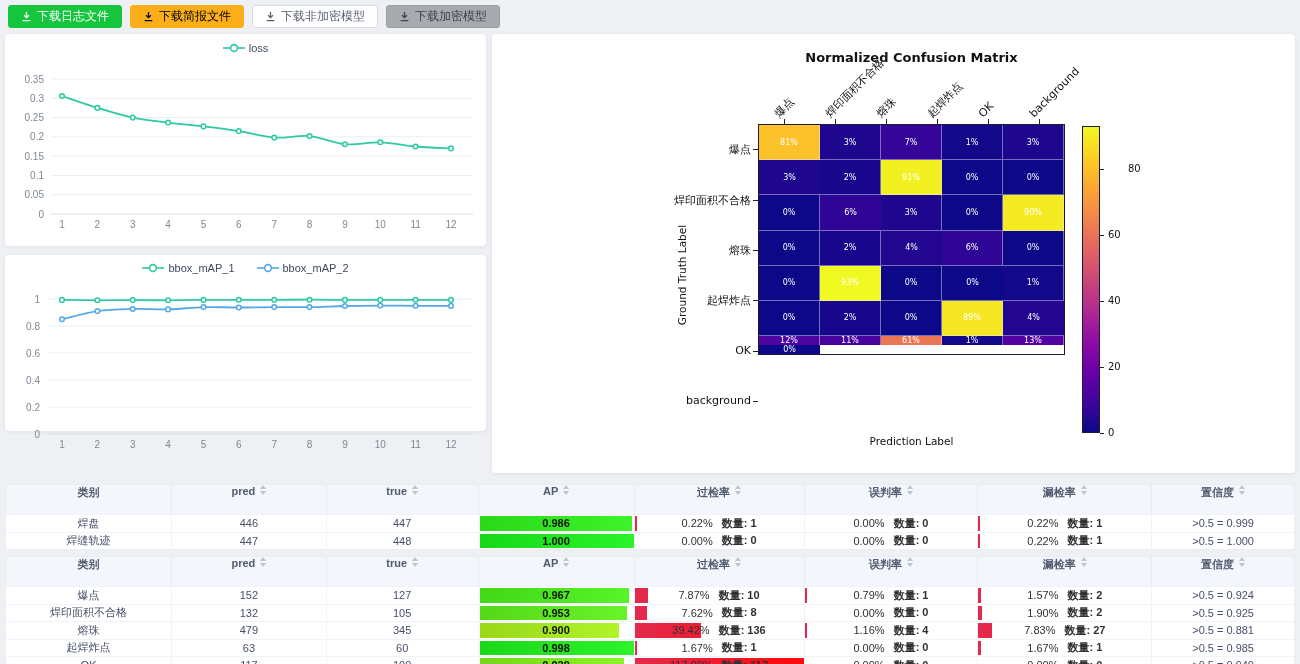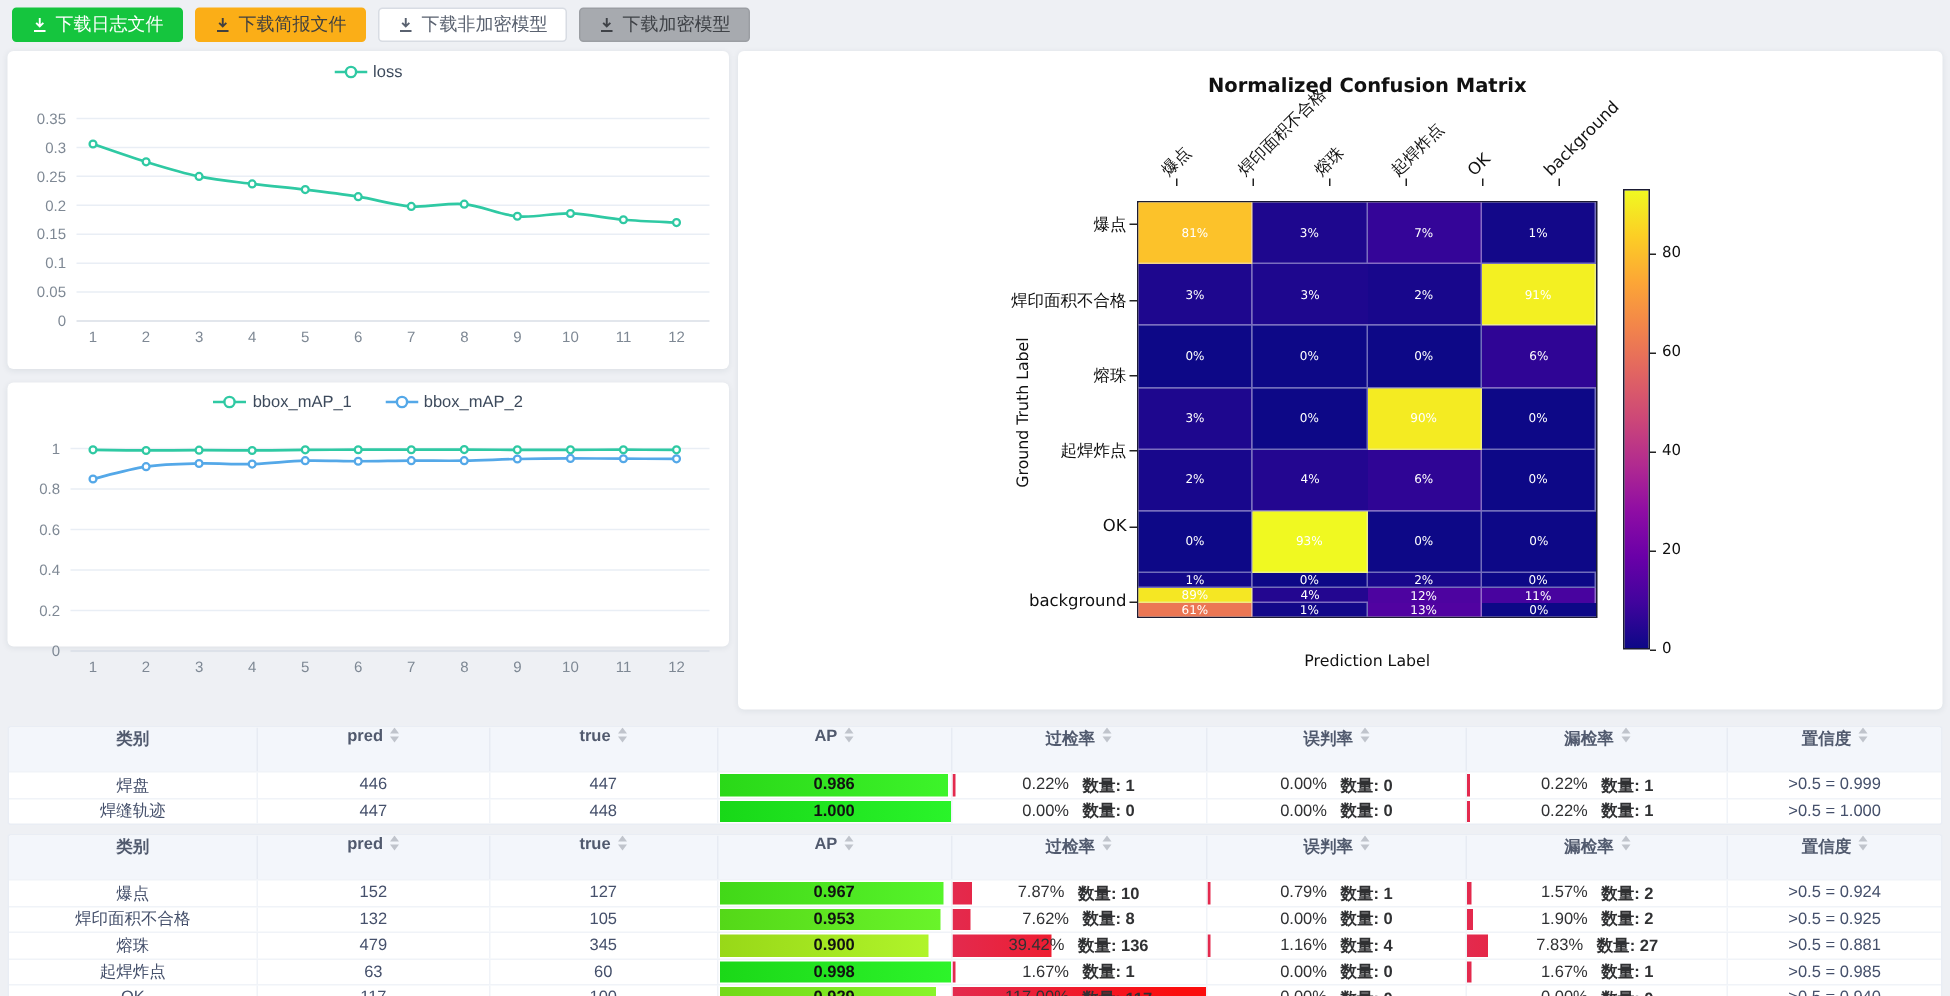--- a/index.html
+++ b/index.html
@@ -15,22 +15,22 @@
   .left-col{width:481px;display:flex;flex-direction:column;gap:9px}
   .chart-card1{height:212px}
   .chart-card2{height:176px}
   .matrix-card{flex:1;height:439px;font-family:"DejaVu Sans",sans-serif}
   .chart-legend{position:absolute;left:0;right:0;display:flex;justify-content:center;gap:22px;z-index:2}
   .legend-item{display:inline-flex;align-items:center;gap:4px;font-size:11px;color:#3d4a5c;cursor:pointer}
   
   .cm-title{position:absolute;left:266px;width:307px;top:16px;text-align:center;font-weight:bold;font-size:13px;color:#111}
   .cm-xlabel{position:absolute;left:266px;width:307px;top:401px;text-align:center;font-size:10.5px;color:#111}
   .cm-ylabel{position:absolute;left:190px;top:241px;transform:translate(-50%,-50%) rotate(-90deg);white-space:nowrap;font-size:10.5px;color:#111}
-  .cm-grid{position:absolute;left:266px;top:100px;width:307px;height:278px;display:grid;
-           grid-template-columns:repeat(4,1fr);grid-template-rows:repeat(6,1fr);
+  .cm-grid{position:absolute;left:266px;top:90px;width:307px;height:231px;display:grid;
+           grid-template-columns:repeat(5,1fr);grid-template-rows:repeat(6,1fr);
            border:1px solid #1b1b33;box-sizing:border-box}
   .cm-cell{display:flex;align-items:center;justify-content:center;font-size:8px;color:#fff;
            border-right:1px solid rgba(235,235,250,.45);border-bottom:1px solid rgba(235,235,250,.45);box-sizing:border-box}
   .cm-cell.lastc{border-right:none}.cm-cell.lastr{border-bottom:none}
   .cm-rowlabel{position:absolute;width:180px;text-align:right;font-size:11px;color:#111;white-space:nowrap}
   .cm-collabel{position:absolute;height:13px;line-height:13px;font-size:11px;color:#111;white-space:nowrap;
                transform:rotate(-45deg);transform-origin:0 100%}
   .cm-tick-top{position:absolute;width:1px;height:5px;background:#222}
   .cm-tick-left{position:absolute;width:5px;height:1px;background:#222}
   .cm-colorbar{position:absolute;left:590px;top:92px;width:18px;height:307px;border:1px solid #1b1b33;box-sizing:border-box}
@@ -65,21 +65,21 @@
 </head>
 <body>
 
 <div class="toolbar" data-interactable="false">
     <button class="btn" data-interactable="true" style="background: rgb(21, 197, 62); color: rgb(255, 255, 255); border-color: rgb(21, 197, 62);">
       <svg data-interactable="false" width="11" height="11" viewBox="0 0 12 12">
         <path d="M6 1v6 M3.4 4.6L6 7.2 8.6 4.6 M1.8 10.6h8.4" fill="none" stroke="currentColor" stroke-width="1.4"></path>
       </svg>
       <span data-interactable="false">下载日志文件</span>
     </button>
-    <button class="btn" data-interactable="true" style="background: rgb(251, 174, 23); color: #404040; border-color: rgb(251, 174, 23);">
+    <button class="btn" data-interactable="true" style="background: rgb(251, 174, 23); color: #000000; border-color: rgb(251, 174, 23);">
       <svg data-interactable="false" width="11" height="11" viewBox="0 0 12 12">
         <path d="M6 1v6 M3.4 4.6L6 7.2 8.6 4.6 M1.8 10.6h8.4" fill="none" stroke="currentColor" stroke-width="1.4"></path>
       </svg>
       <span data-interactable="false">下载简报文件</span>
     </button>
     <button class="btn" data-interactable="true" style="background: rgb(255, 255, 255); color: rgb(90, 98, 112); border-color: rgb(216, 220, 227);">
       <svg data-interactable="false" width="11" height="11" viewBox="0 0 12 12">
         <path d="M6 1v6 M3.4 4.6L6 7.2 8.6 4.6 M1.8 10.6h8.4" fill="none" stroke="currentColor" stroke-width="1.4"></path>
       </svg>
       <span data-interactable="false">下载非加密模型</span>
@@ -282,21 +282,21 @@
       <div class="cm-tick-top" data-interactable="false" style="left: 547.417px; top: 85px;"></div>
       <div class="cb-tick" data-interactable="false" style="top: 399px;"></div>
       <div class="cb-label" data-interactable="false" style="top: 393px;">0</div>
       <div class="cb-tick" data-interactable="false" style="top: 332.978px;"></div>
       <div class="cb-label" data-interactable="false" style="top: 326.978px;">20</div>
       <div class="cb-tick" data-interactable="false" style="top: 266.957px;"></div>
       <div class="cb-label" data-interactable="false" style="top: 260.957px;">40</div>
       <div class="cb-tick" data-interactable="false" style="top: 200.935px;"></div>
       <div class="cb-label" data-interactable="false" style="top: 194.935px;">60</div>
       <div class="cb-tick" data-interactable="false" style="top: 134.914px;"></div>
-      <div class="cb-label" data-interactable="false" style="top: 128.914px;">80</div>
+      <div class="cb-label" data-interactable="false" style="top: 128.914px; margin-left: 20px;">80</div>
     </div>
 </div>
 
 <div class="tables" data-interactable="false">
   <div class="dtable" data-interactable="false" id="table0">
       <div class="trow thead" data-interactable="false">
         <div class="th" data-interactable="false">
           <span>类别</span>
         </div>
         <div class="th" data-interactable="true">

